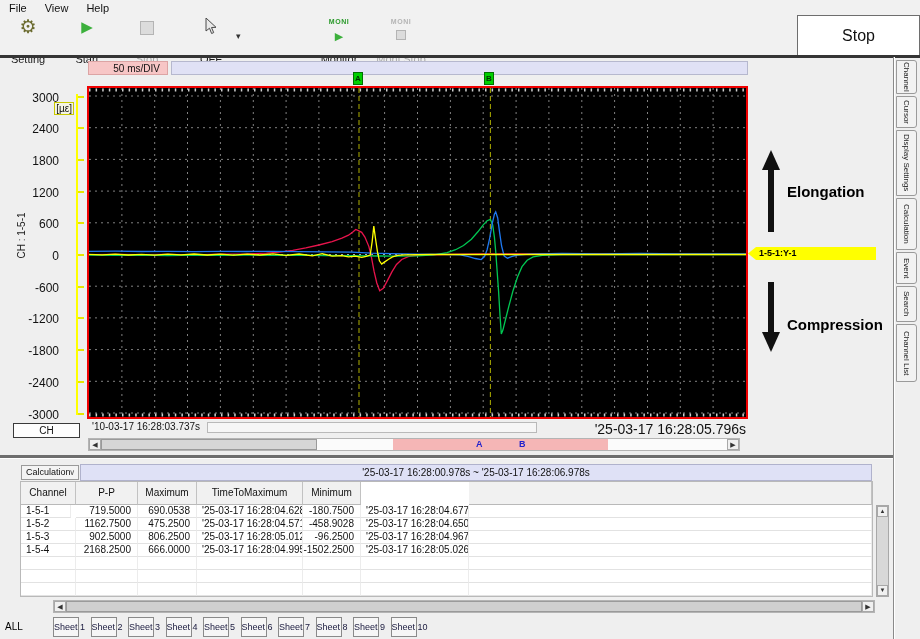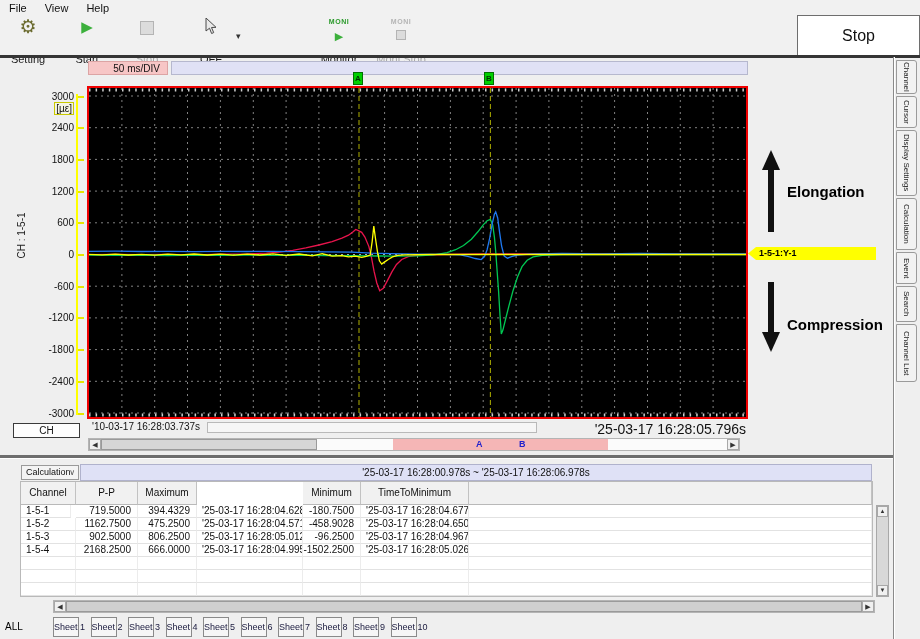--- a/index.html
+++ b/index.html
@@ -29,21 +29,21 @@
   
   #timebase{position:absolute;left:88px;top:61px;width:80px;height:14px;background:#f7c6c6;
             border:1px solid #dca4a4;font-size:10px;text-align:right;line-height:13px;
             padding-right:7px;box-sizing:border-box;}
   #lavbar{position:absolute;left:171px;top:61px;width:577px;height:14px;background:#e0e1f5;border:1px solid #b6b8ce;box-sizing:border-box;}
   .marker{position:absolute;top:72px;width:10px;height:13px;background:#00d000;border:1px solid #007000;
           box-sizing:border-box;font-size:8px;font-weight:bold;text-align:center;line-height:11px;color:#003000;}
   #markerA{left:353px;} #markerB{left:484px;}
   
   #yaxis{position:absolute;left:36px;top:83px;width:48px;height:340px;}
-  .ytick-label{position:absolute;right:10px;font-size:10px;color:#111;white-space:nowrap;}
+  .ytick-label{position:absolute;right:25px;font-size:12px;color:#111;white-space:nowrap;}
   .ytick-mark{position:absolute;width:8px;height:2px;background:#e6e600;right:0;}
   #yunit{position:absolute;right:10px;top:19px;font-size:10px;border:1px solid #c9c900;padding:0 1px;background:#f4f4e4;}
   #yaxis-line{position:absolute;left:76px;top:94px;width:2px;height:321px;background:#ffff00;}
   #ch-axis-label{position:absolute;left:2px;top:230px;width:14px;font-size:10px;color:#222;
                  transform:rotate(-90deg);transform-origin:center;white-space:nowrap;width:90px;left:-24px;text-align:center;}
   
   #chart{position:absolute;left:87px;top:86px;width:661px;height:333px;background:#000;
          border:2px solid #f00000;box-sizing:border-box;}
   
   .ann-arrow{position:absolute;}
@@ -261,27 +261,27 @@
 <div id="calcdiv"></div>
 <div id="calc-combo">
   <span>Calculation</span>
   <span class="caret">∨</span>
 </div>
 <div id="calc-range">'25-03-17 16:28:00.978s ~ '25-03-17 16:28:06.978s</div>
 <div id="calc-table">
     <div class="hcell" style="left: 0px; width: 55px;">Channel</div>
     <div class="hcell" style="left: 55px; width: 62px;">P-P</div>
     <div class="hcell" style="left: 117px; width: 59px;">Maximum</div>
+    <div class="hcell" style="left: 176px; width: 106px;">TimeToMaximum</div>
     <div class="hcell" style="left: 282px; width: 58px;">Minimum</div>
-    <div class="hcell" style="left: 340px; width: 108px;">TimeToMinimum</div>
     <div class="hcell" style="left: 448px; width: 403px;"></div>
     <div class="brow" style="top: 23px;">
       <div class="bcell al" style="left: 0px; width: 50px;">1-5-1</div>
       <div class="bcell ar" style="left: 55px; width: 62px;">719.5000</div>
-      <div class="bcell ar" style="left: 117px; width: 59px;">394.4329</div>
+      <div class="bcell ar" style="left: 117px; width: 59px;">690.0538</div>
       <div class="bcell al" style="left: 176px; width: 106px;">'25-03-17 16:28:04.628s</div>
       <div class="bcell ar" style="left: 282px; width: 58px;">-180.7500</div>
       <div class="bcell al" style="left: 340px; width: 108px;">'25-03-17 16:28:04.677s</div>
       <div class="bcell al" style="left: 448px; width: 403px;"></div>
     </div>
     <div class="brow" style="top: 36px;">
       <div class="bcell al" style="left: 0px; width: 55px;">1-5-2</div>
       <div class="bcell ar" style="left: 55px; width: 62px;">1162.7500</div>
       <div class="bcell ar" style="left: 117px; width: 59px;">475.2500</div>
       <div class="bcell al" style="left: 176px; width: 106px;">'25-03-17 16:28:04.571s</div>

